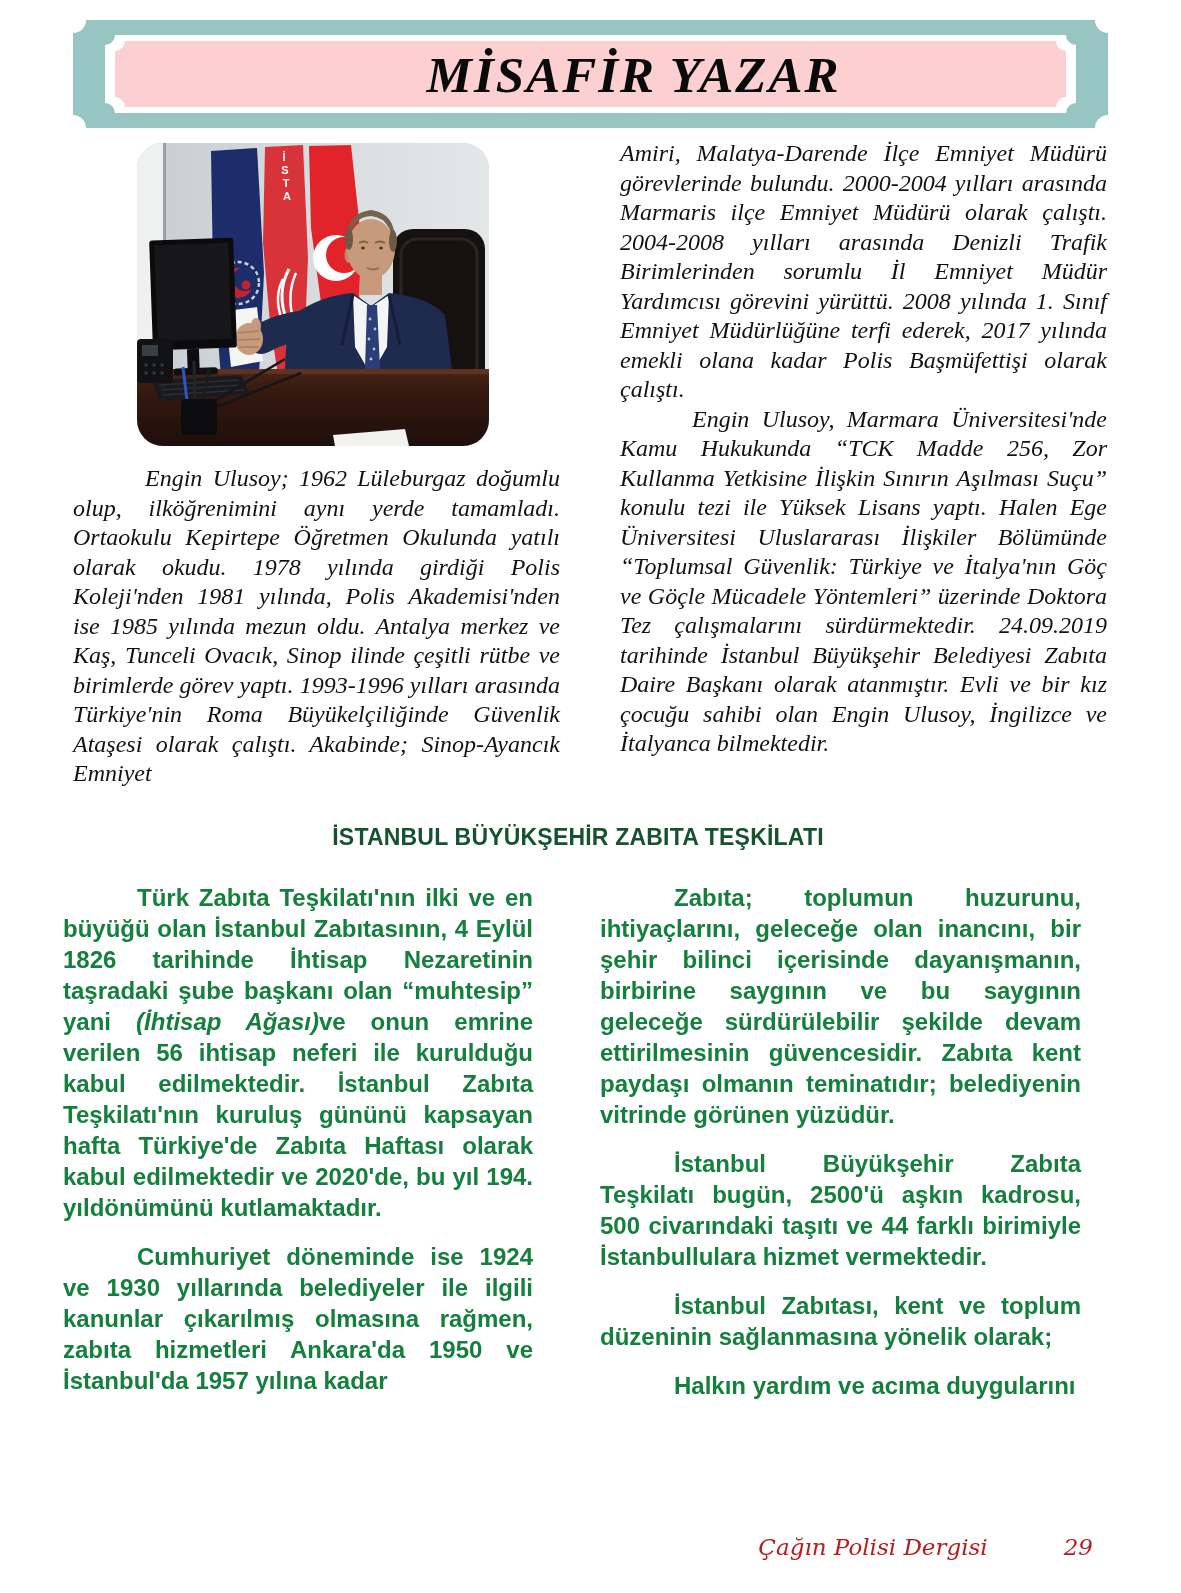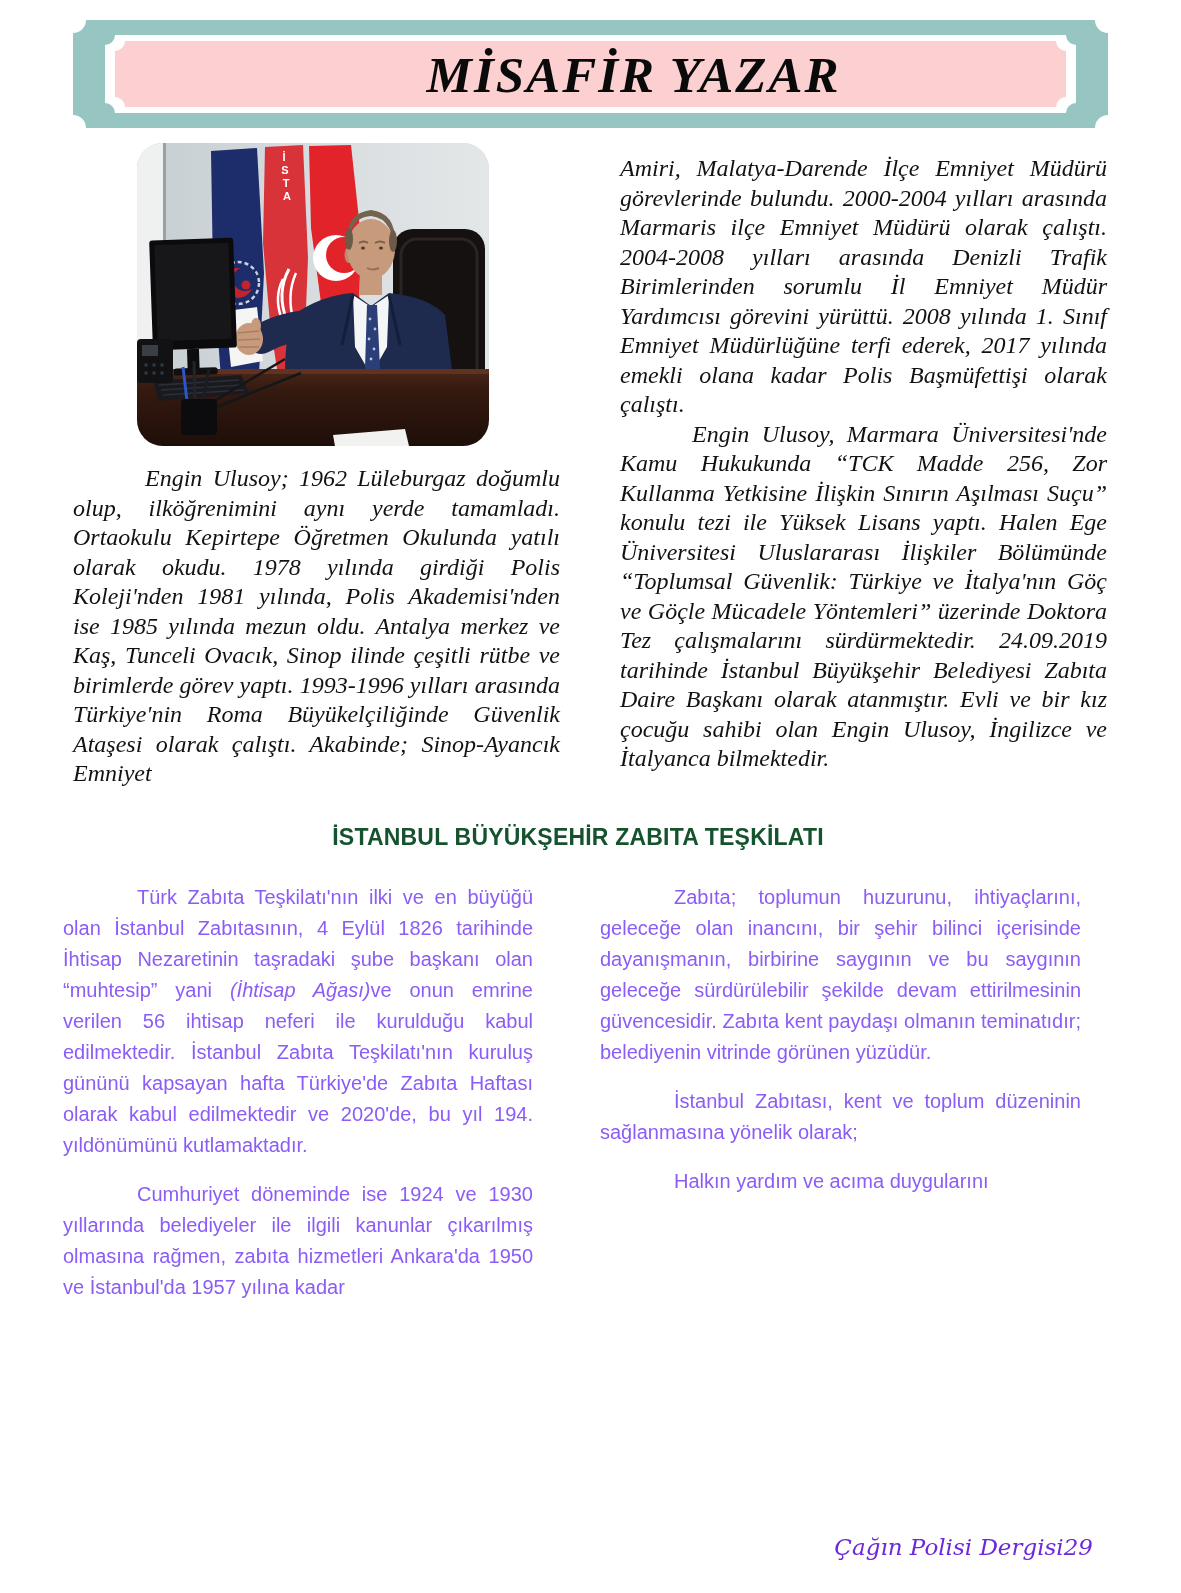--- a/index.html
+++ b/index.html
@@ -25,51 +25,51 @@
     border-radius:26px; overflow:hidden; background:#cfd6d9;
   }
 
   
   .bio-col {
     position:absolute; width:487px;
     font-style:italic; font-size:24px; line-height:29.5px;
     text-align:justify; color:#121212;
   }
   .bio-left  { left:73px;  top:464px; }
-  .bio-right { left:620px; top:154px; }
+  .bio-right { left:620px; top:139px; }
 
   .p { text-align:justify; }
   .indent { text-indent:72px; }
 
   
   .section-heading {
     position:absolute; left:63px; top:824px; width:1030px; text-align:center;
     font-family:"Liberation Sans","DejaVu Sans",sans-serif;
     font-weight:bold; font-size:23px; color:#14532d; letter-spacing:0.2px;
   }
 
   
   .art-col {
     position:absolute; top:882px;
     font-family:"Liberation Sans","DejaVu Sans",sans-serif;
-    font-size:20px; line-height:31px; color:#8b5cf6; text-align:justify;
+    font-size:24px; line-height:31px; color:#15803d; text-align:justify;font-weight:bold;
   }
   .art-left  { left:63px;  width:470px; }
   .art-right { left:600px; width:481px; }
   .art-col p { margin-bottom:18px; }
   .art-col p.last { margin-bottom:0; }
   .art-col .indent { text-indent:74px; }
   .art-col em { font-style:italic; }
 
   
   .footer {
     position:absolute; left:63px; top:1534px; width:1030px;
-    display:flex; justify-content:flex-end; align-items:baseline; 
+    display:flex; justify-content:flex-end; align-items:baseline; gap:76px;
     font-family:"DejaVu Serif","Liberation Serif",serif;
-    font-style:italic; font-size:23px; color:#6d28d9;
+    font-style:italic; font-size:23px; color:#b91c1c;
   }
   .footer .page-number { font-size:23px; }
 </style>
 </head>
 <body>
 
 <div class="banner">
   <svg width="1035" height="108" viewBox="0 0 1035 108" aria-hidden="true">
     <path fill="#97c6c2" fill-rule="evenodd" d="M13,0 H1022 A13,13 0 0 0 1035,13 V95 A13,13 0 0 0 1022,108 H13 A13,13 0 0 0 0,95 V13 A13,13 0 0 0 13,0 Z
          M42,15 H993 A10,10 0 0 0 1003,25 V83 A10,10 0 0 0 993,93 H42 A10,10 0 0 0 32,83 V25 A10,10 0 0 0 42,15 Z"></path>
@@ -208,20 +208,21 @@
 </div>
 
 <div class="section-heading">İSTANBUL BÜYÜKŞEHİR ZABITA TEŞKİLATI</div>
 
 <div class="art-col art-left">
   <p class="indent"><span>Türk Zabıta Teşkilatı'nın ilki ve en büyüğü olan İstanbul Zabıtasının, 4 Eylül 1826 tarihinde İhtisap Nezaretinin taşradaki şube başkanı olan “muhtesip” yani </span><em>(İhtisap Ağası)</em><span>ve onun emrine verilen 56 ihtisap neferi ile kurulduğu kabul edilmektedir. İstanbul Zabıta Teşkilatı'nın kuruluş gününü kapsayan hafta Türkiye'de Zabıta Haftası olarak kabul edilmektedir ve 2020'de, bu yıl 194. yıldönümünü kutlamaktadır.</span></p>
   <p class="indent last">Cumhuriyet döneminde ise 1924 ve 1930 yıllarında belediyeler ile ilgili kanunlar çıkarılmış olmasına rağmen, zabıta hizmetleri Ankara'da 1950 ve İstanbul'da 1957 yılına kadar</p>
 </div>
 <div class="art-col art-right">
   <p class="indent">Zabıta; toplumun huzurunu, ihtiyaçlarını, geleceğe olan inancını, bir şehir bilinci içerisinde dayanışmanın, birbirine saygının ve bu saygının geleceğe sürdürülebilir şekilde devam ettirilmesinin güvencesidir. Zabıta kent paydaşı olmanın teminatıdır; belediyenin vitrinde görünen yüzüdür.</p>
+  <p class="indent">İstanbul Büyükşehir Zabıta Teşkilatı bugün, 2500'ü aşkın kadrosu, 500 civarındaki taşıtı ve 44 farklı birimiyle İstanbullulara hizmet vermektedir.</p>
   <p class="indent">İstanbul Zabıtası, kent ve toplum düzeninin sağlanmasına yönelik olarak;</p>
   <p class="indent last">Halkın yardım ve acıma duygularını</p>
 </div>
 
 <div class="footer">
   <span>Çağın Polisi Dergisi</span>
   <span class="page-number">29</span>
 </div>
 
 </body></html>

